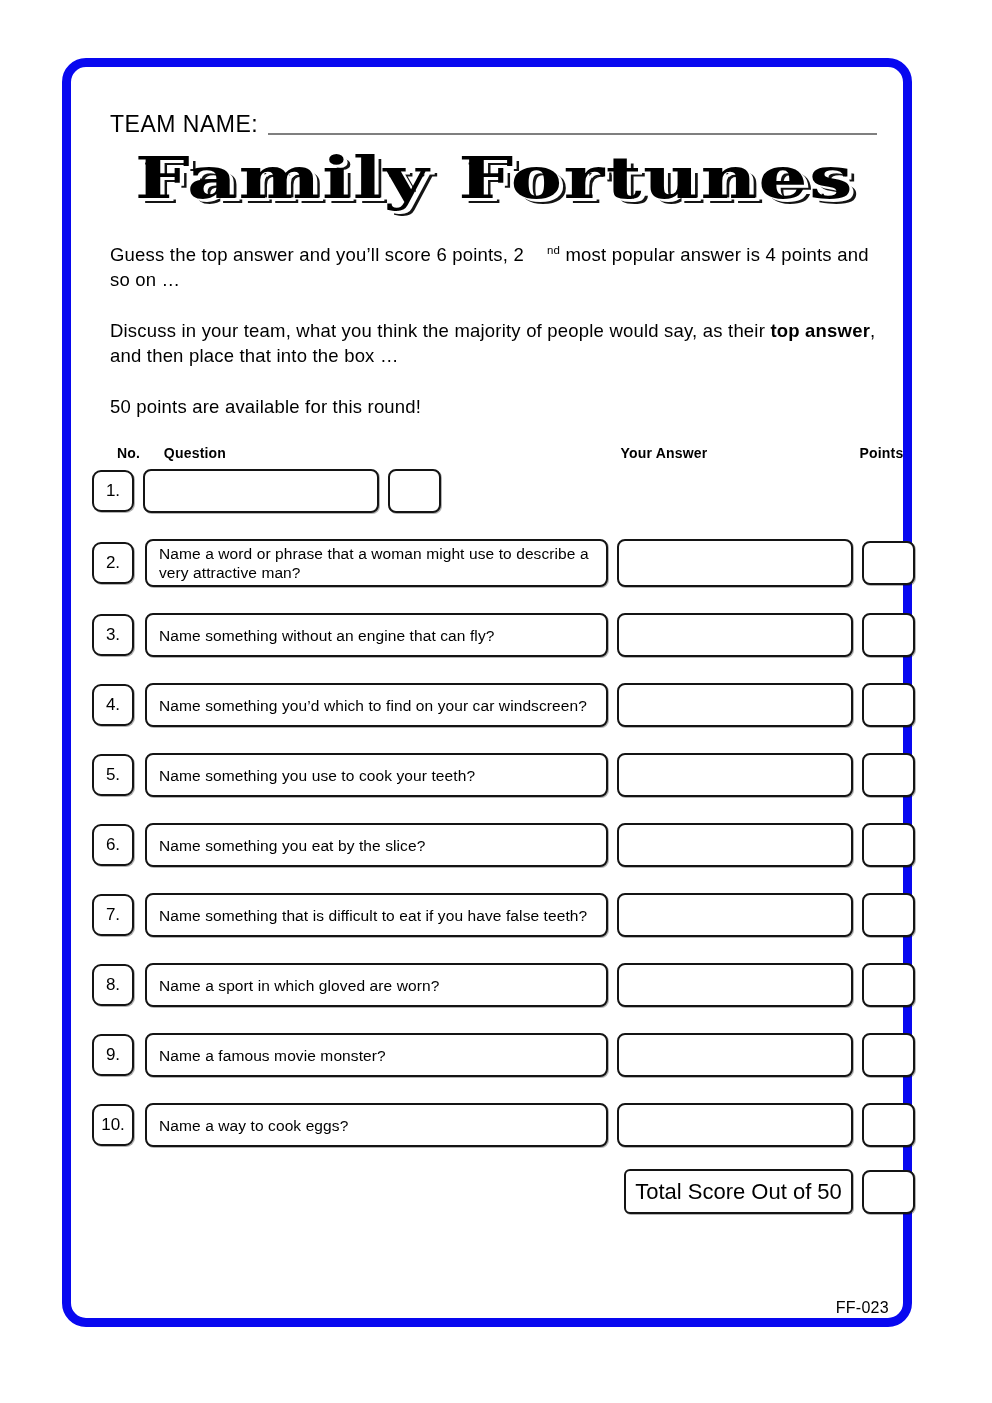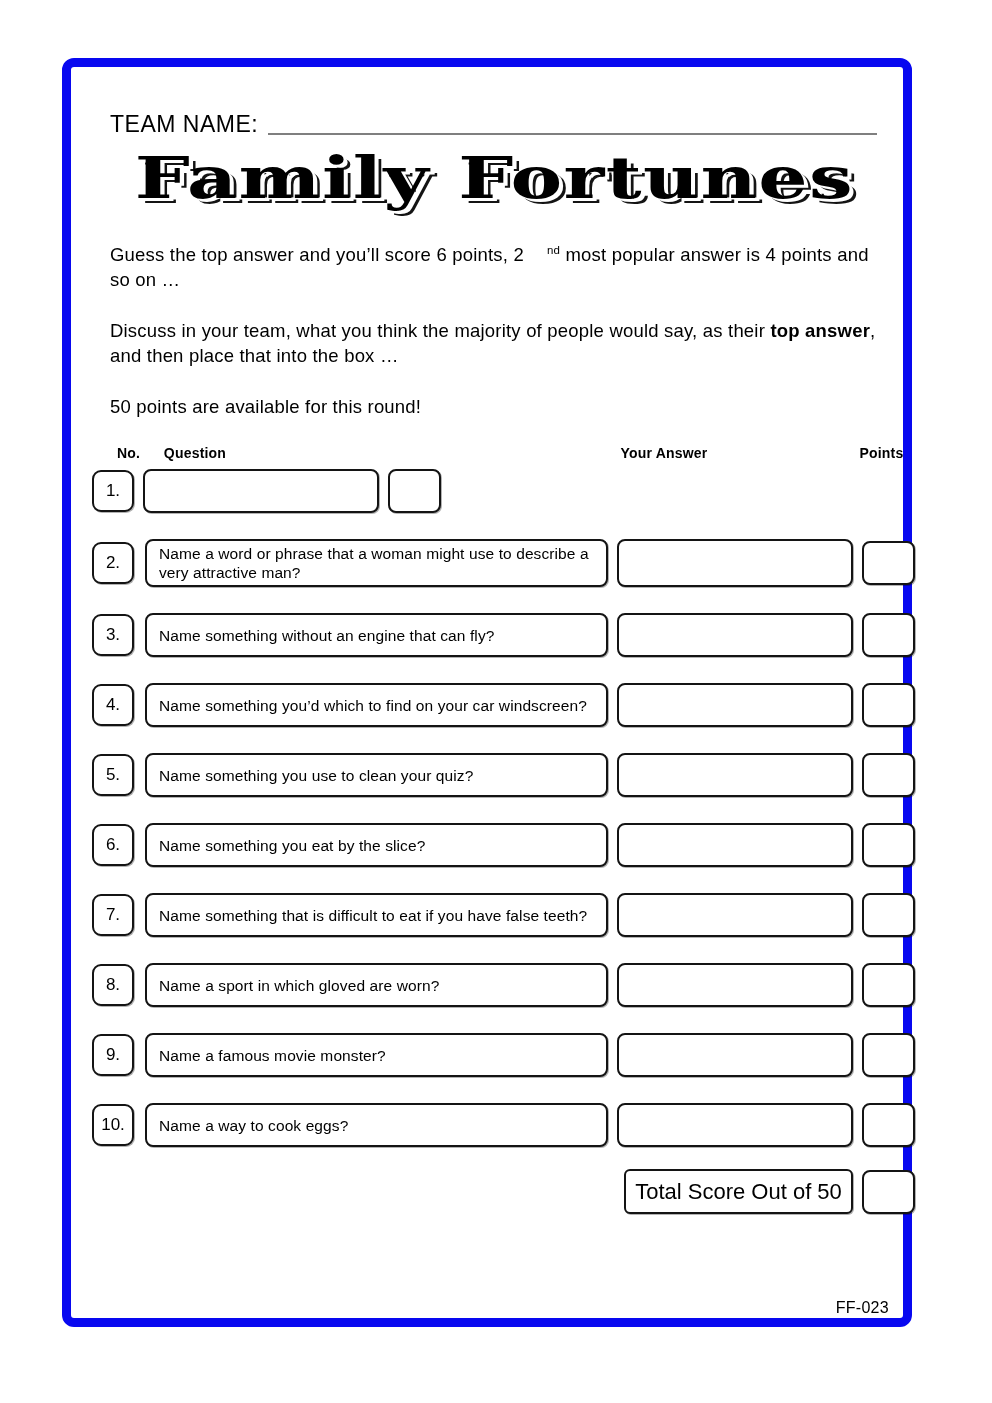--- a/index.html
+++ b/index.html
@@ -9,21 +9,21 @@
     position: relative;
     font-family: "Liberation Sans", sans-serif;
     color: #000;
     overflow: hidden;
   }
   .page-border {
     position: absolute;
     left: 62px; top: 58px;
     width: 850px; height: 1269px;
     border: 9px solid #0808f0;
-    border-radius: 12px;
+    border-radius: 24px;
     background: #ffffff;
   }
   .inner {
     position: absolute;
     left: 0; top: 0; right: 0; bottom: 0;
     padding: 22px 6px 0 21px;
   }
   
   .team-row {
     display: flex;
@@ -220,21 +220,21 @@
           </div>
         <div class="abox"></div>
         <div class="pbox"></div>
       </div>
 
       <div class="qrow">
         <div class="numbox">
             <span>5.</span>
           </div>
         <div class="qbox">
-            <span>Name something you use to clean your quiz?</span>
+            <span>Name something you use to cook your teeth?</span>
           </div>
         <div class="abox"></div>
         <div class="pbox"></div>
       </div>
 
       <div class="qrow">
         <div class="numbox">
             <span>6.</span>
           </div>
         <div class="qbox">

